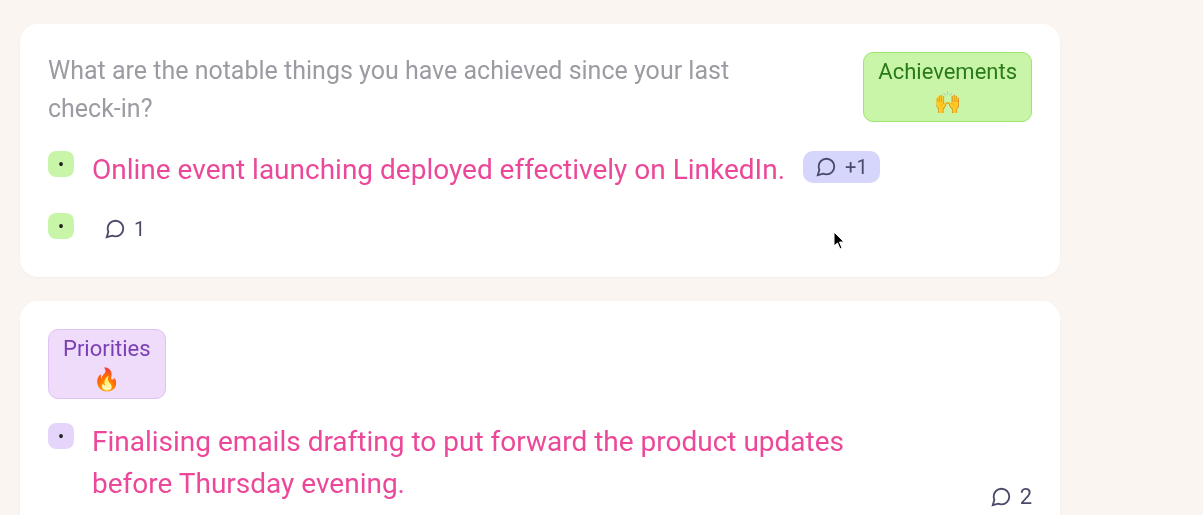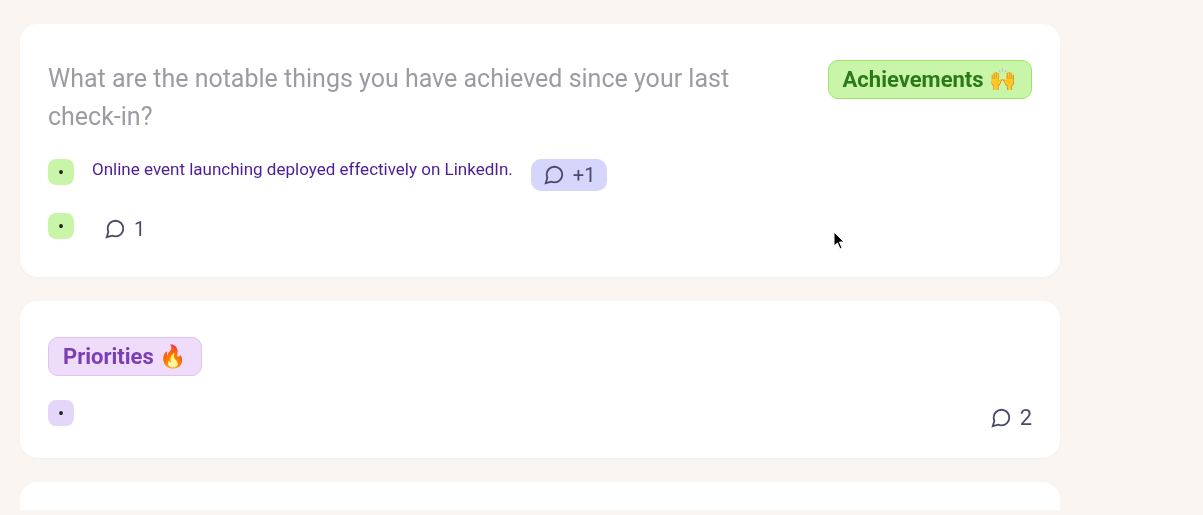--- a/index.html
+++ b/index.html
@@ -5,21 +5,21 @@
   * { box-sizing: border-box; margin: 0; padding: 0; }
   html, body { width: 1203px; height: 515px; overflow: hidden; }
   body {
     font-family: -apple-system, BlinkMacSystemFont, "Segoe UI", Roboto, Helvetica, Arial, sans-serif;
     background: #faf5f0;
     padding: 24px 20px;
   }
   .card {
     background: #ffffff;
     border-radius: 18px;
-    padding: 36px 28px 32px 28px;
+    padding: 28px 28px 32px 28px;
     margin-bottom: 24px;
     box-shadow: 0 1px 2px rgba(0,0,0,0.03);
     position: relative;
     width: 1040px;
   }
   .card-header {
     display: flex;
     justify-content: space-between;
     align-items: flex-start;
     gap: 24px;
@@ -29,25 +29,26 @@
     font-size: 25px;
     font-weight: 400;
     line-height: 1.5;
     max-width: 720px;
   }
   .tag {
     display: inline-flex;
     align-items: center;
     gap: 6px;
     font-size: 22px;
-    font-weight: 700;
+    font-weight: 400;
     padding: 6px 14px;
     border-radius: 10px;
     white-space: nowrap;
     flex-shrink: 0;
+    flex-direction: column;
   }
   .tag-achievements {
     background: #c9f5a8;
     color: #2a7a1a;
     border: 1px solid #9de56e;
   }
   .tag-priorities {
     background: #efdcfb;
     color: #7a3fb5;
     border: 1px solid #e0c2f5;
@@ -70,22 +71,22 @@
     align-items: center;
     justify-content: center;
     font-size: 18px;
     color: #222;
     flex-shrink: 0;
     margin-top: 2px;
   }
   .bullet-green { background: #c9f5a8; }
   .bullet-purple { background: #e5d5fa; }
   .item-text {
-    color: #4c1d95;
-    font-size: 17px;
+    color: #ec4899;
+    font-size: 28px;
     line-height: 1.5;
     flex: 0 1 auto;
   }
   .comment-badge {
     display: inline-flex;
     align-items: center;
     gap: 8px;
     font-size: 20px;
     color: #3a3a5a;
     padding: 4px 12px;
@@ -166,20 +167,21 @@
 <div class="card">
   <div class="card-header">
     <div class="tag tag-priorities">
       <span>Priorities</span>
       <span>🔥</span>
     </div>
   </div>
   <div class="items">
     <div class="item-row">
       <div class="bullet bullet-purple">•</div>
+      <div class="item-text" style="max-width:760px">Finalising emails drafting to put forward the product updates before Thursday evening.</div>
     </div>
   </div>
   <div class="card-right-meta">
     <svg class="comment-icon-svg" viewBox="0 0 24 24">
         <path d="M21 11.5a8.38 8.38 0 0 1-8.5 8.5 8.5 8.5 0 0 1-3.5-.75L3 21l1.75-6A8.5 8.5 0 0 1 4 11.5 8.38 8.38 0 0 1 12.5 3 8.38 8.38 0 0 1 21 11.5z"></path>
       </svg>
     <span>2</span>
   </div>
 </div>
 

